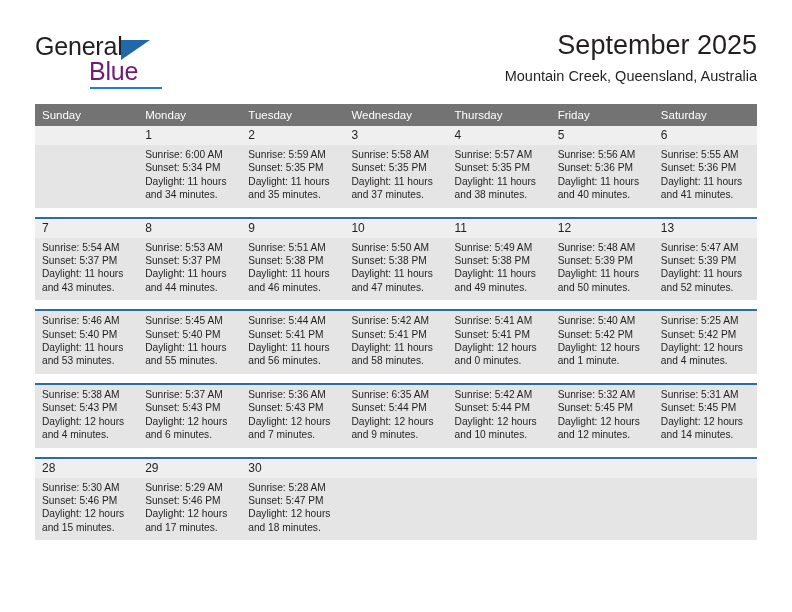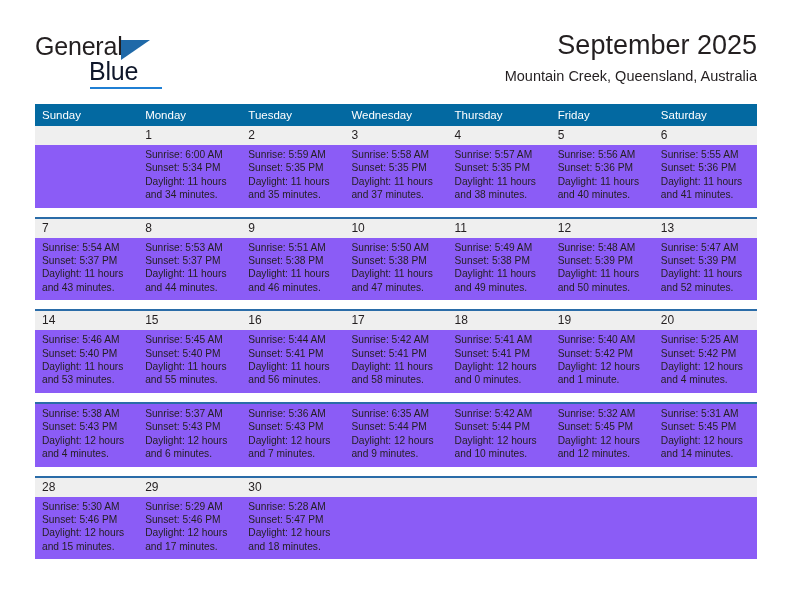--- a/index.html
+++ b/index.html
@@ -52,21 +52,21 @@
     width: 0;
     height: 0;
     border-left: 29px solid #1f69a8;
     border-bottom: 20px solid transparent;
   }
   .logo-blue {
     position: absolute;
     left: 54px;
     top: 25px;
     font-size: 25px;
-    color: #0f172a;
+    color: #701a75;
     letter-spacing: -0.2px;
   }
   .logo-underline {
     position: absolute;
     left: 55px;
     top: 55px;
     width: 72px;
     height: 2px;
     background: #1f7fd4;
   }
@@ -94,21 +94,21 @@
   
   .calendar {
     position: absolute;
     left: 35px;
     top: 104px;
     width: 722px;
     border-collapse: collapse;
     table-layout: fixed;
   }
   .calendar th {
-    background: #0369a1;
+    background: #737373;
     color: #ffffff;
     font-weight: normal;
     font-size: 11.5px;
     text-align: left;
     padding: 5px 0 5px 7px;
     height: 11px;
     border: none;
   }
   .calendar td {
     vertical-align: top;
@@ -120,21 +120,21 @@
     font-size: 12px;
     color: #231f20;
     padding: 3px 0 3px 7px;
     height: 13px;
     line-height: 13px;
   }
   .daynum-row td.empty {
     background: #efefef;
   }
   .detail-row td {
-    background: #8b5cf6;
+    background: #e5e5e5;
     font-size: 10.2px;
     line-height: 13.4px;
     color: #231f20;
     padding: 3px 6px 6px 7px;
   }
   .detail-row td .ln {
     display: block;
     white-space: nowrap;
   }
   .week-sep td {
@@ -292,29 +292,20 @@
             <span class="ln">Daylight: 11 hours</span>
             <span class="ln">and 52 minutes.</span>
           </td>
         </tr>
         <tr class="week-pad">
           <td colspan="7"></td>
         </tr>
         <tr class="week-sep">
           <td colspan="7"></td>
         </tr>
-        <tr class="daynum-row">
-          <td>14</td>
-          <td>15</td>
-          <td>16</td>
-          <td>17</td>
-          <td>18</td>
-          <td>19</td>
-          <td>20</td>
-        </tr>
         <tr class="detail-row">
           <td>
             <span class="ln">Sunrise: 5:46 AM</span>
             <span class="ln">Sunset: 5:40 PM</span>
             <span class="ln">Daylight: 11 hours</span>
             <span class="ln">and 53 minutes.</span>
           </td>
           <td>
             <span class="ln">Sunrise: 5:45 AM</span>
             <span class="ln">Sunset: 5:40 PM</span>

